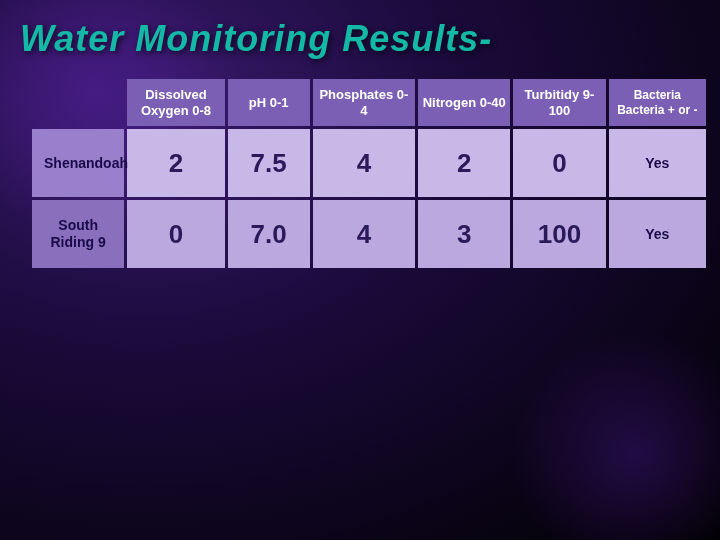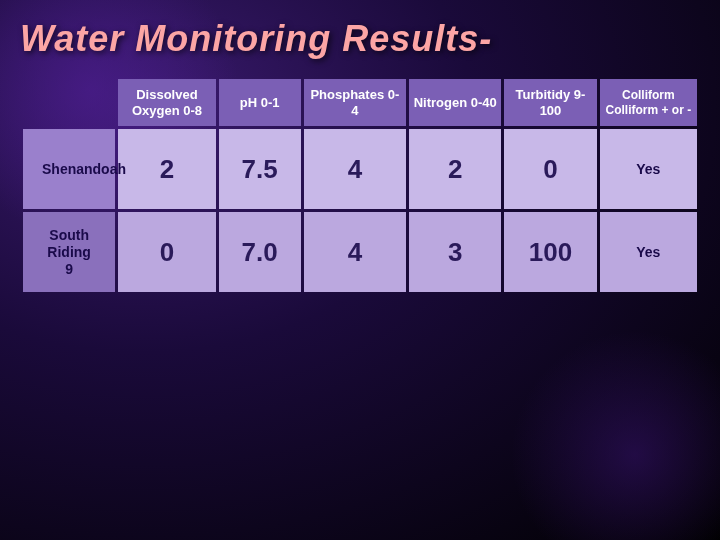--- a/index.html
+++ b/index.html
@@ -44,29 +44,30 @@
 
     .page {
       position: relative;
       z-index: 1;
       padding: 18px 20px 14px 20px;
     }
 
     .title {
       font-size: 36px;
       font-weight: bold;
-      color: #fca5a5;
+      color: #14b8a6;
       margin-bottom: 16px;
       text-shadow: 2px 2px 6px rgba(0,0,0,0.7);
       font-style: italic;
       letter-spacing: 1px;
     }
 
     .table-wrapper {
       background: transparent;
+      margin-left: 9px;
     }
 
     table {
       width: 680px;
       border-collapse: separate;
       border-spacing: 3px;
       table-layout: fixed;
     }
 
     
@@ -85,22 +86,22 @@
       width: 90px;
     }
 
     
     tbody tr td {
       background: #c8b8e8;
       text-align: center;
       font-size: 26px;
       font-weight: bold;
       color: #2a1a5a;
-      padding: 12px 19px;
-      height: 80px;
+      padding: 12px 12px;
+      height: 68px;
       vertical-align: middle;
     }
 
     tbody tr td:first-child {
       background: #9a80cc;
       font-size: 14px;
       font-weight: bold;
       color: #1a0a4a;
       text-align: center;
       line-height: 1.2;
@@ -148,21 +149,21 @@
   <div class="table-wrapper">
     <table>
       <thead>
         <tr>
           <th class="col-location"></th>
           <th class="col-do">Dissolved Oxygen 0-8</th>
           <th class="col-ph">pH 0-1</th>
           <th class="col-phos">Phosphates 0-4</th>
           <th class="col-nit">Nitrogen 0-40</th>
           <th class="col-turb">Turbitidy 9-100</th>
-          <th class="col-coll colliform">Colliform Colliform + or -</th>
+          <th class="col-coll colliform">Bacteria Bacteria + or -</th>
         </tr>
       </thead>
       <tbody id="table-body">
       <tr>
             <td>Shenandoah</td>
             <td>2</td>
             <td>7.5</td>
             <td>4</td>
             <td>2</td>
             <td>0</td>

